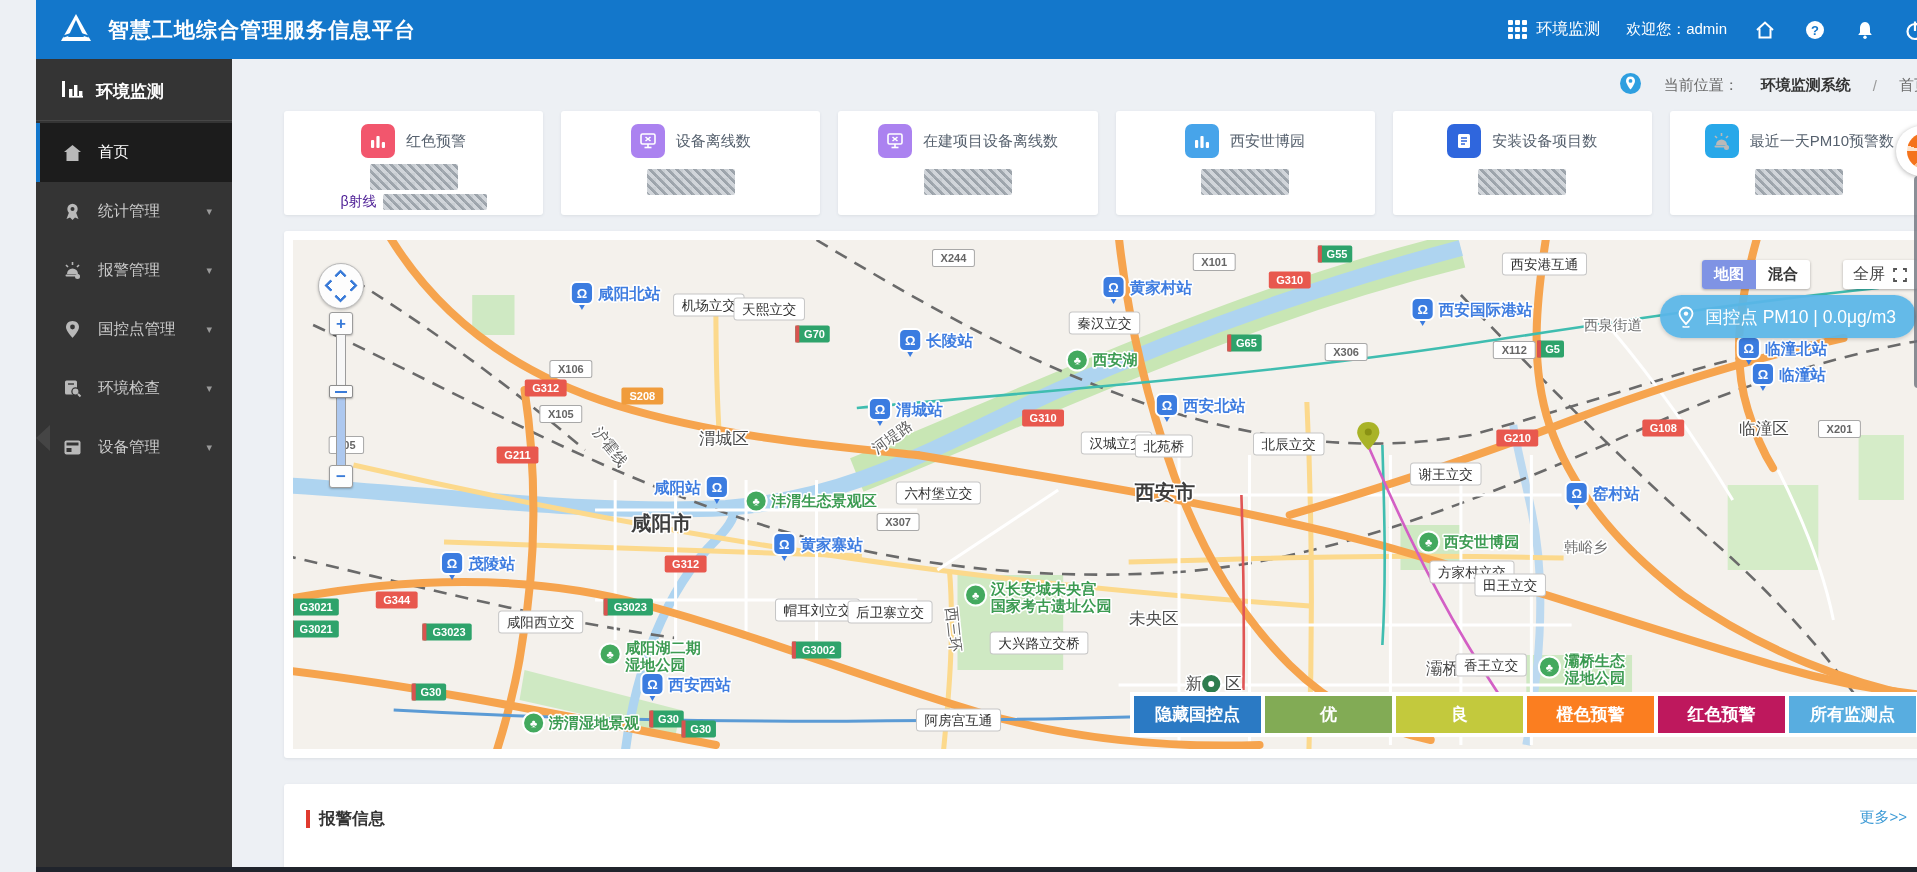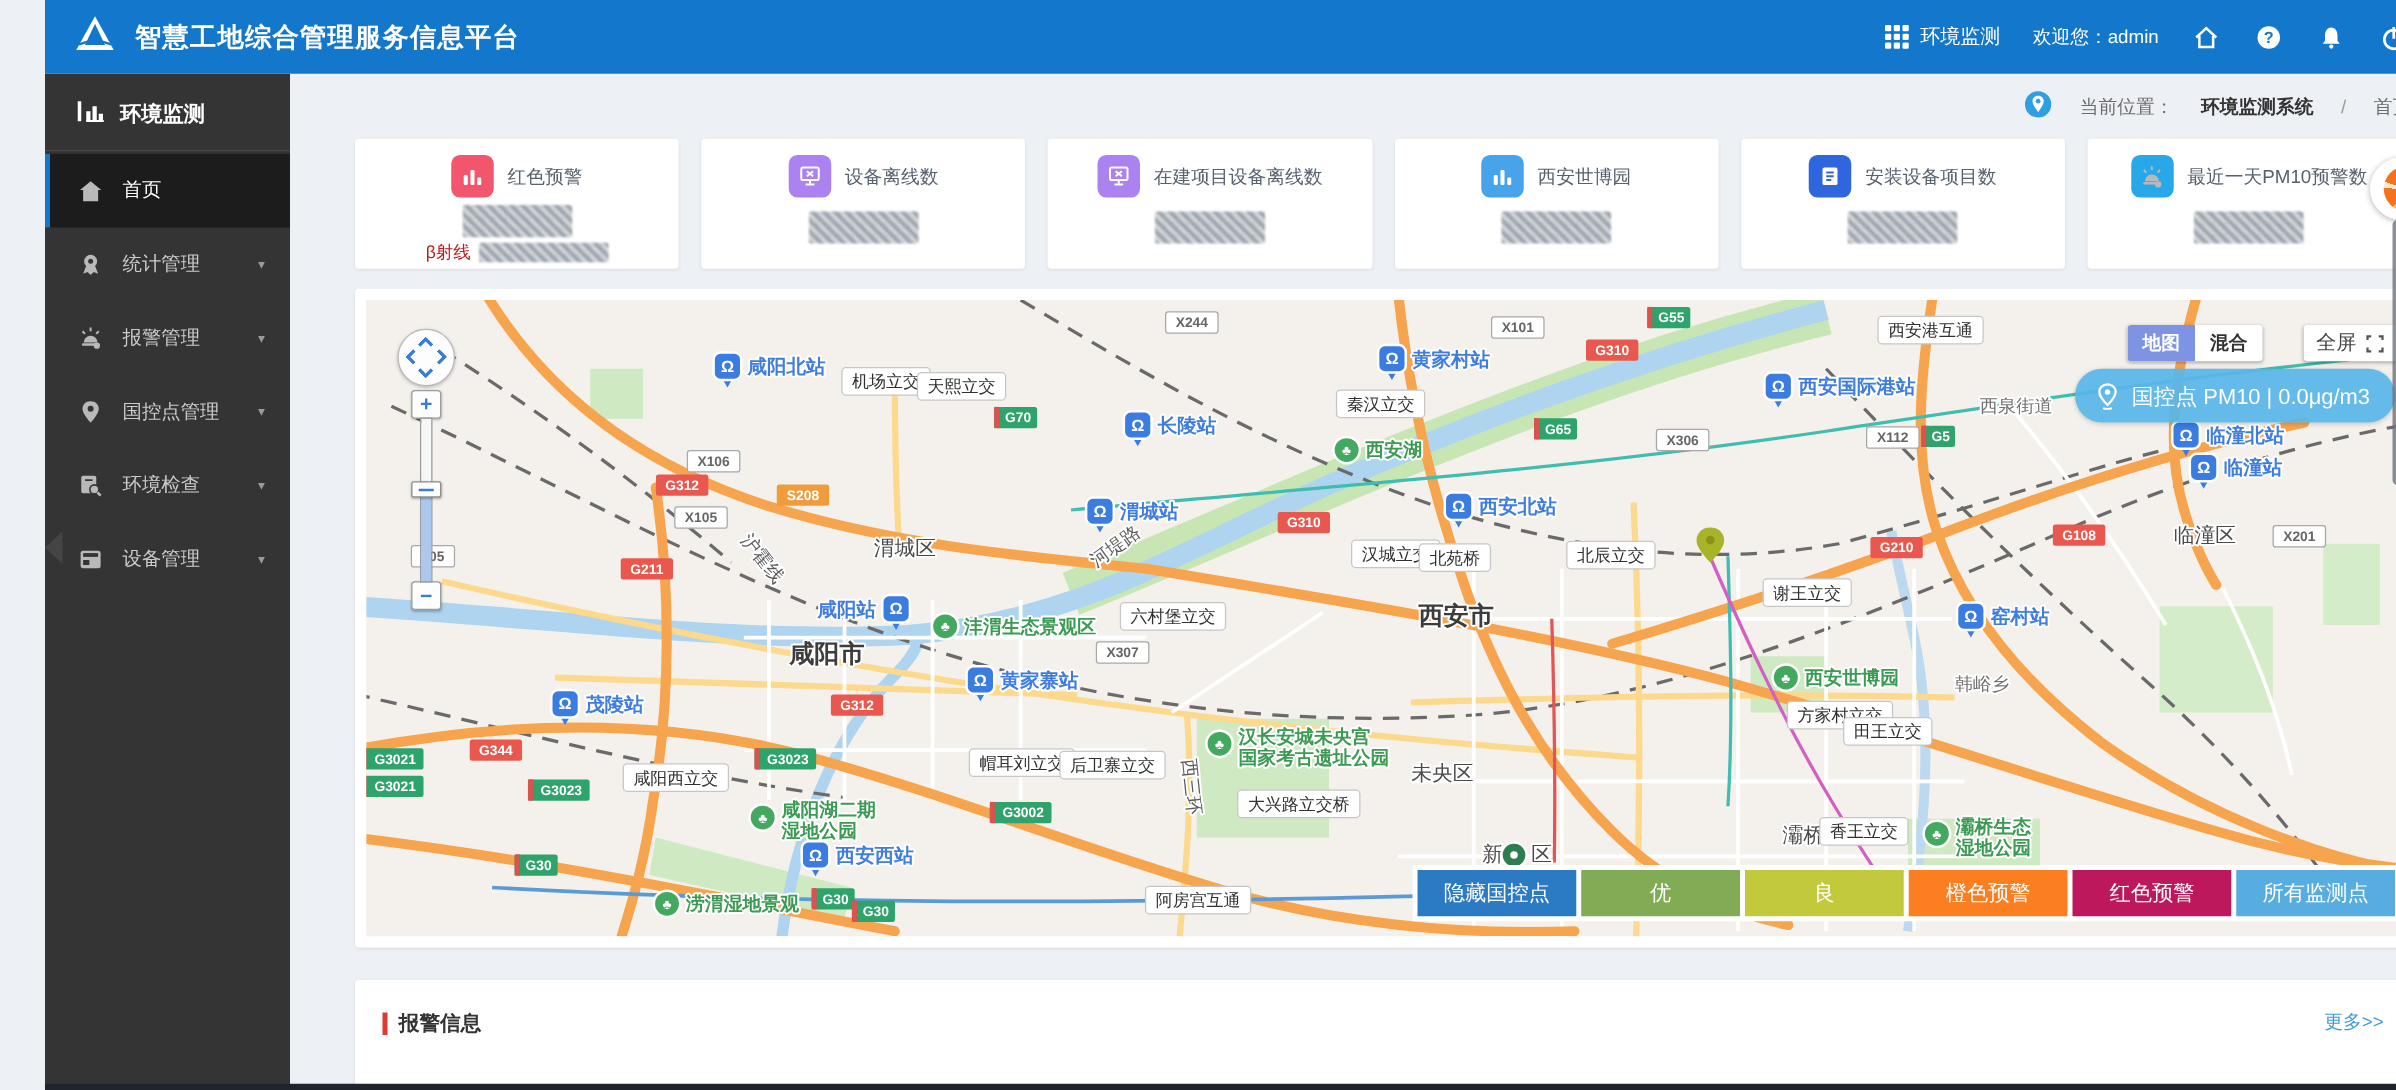--- a/index.html
+++ b/index.html
@@ -35,21 +35,21 @@
   .crumb-sep { color:#9a9a9a; }
 
   
   .cards { display:flex; gap:18px; margin-left:22px; }
   .card { flex:1; background:#fff; border-radius:3px; height:104px; box-shadow:0 1px 3px rgba(60,70,90,.10); padding-top:13px; text-align:center; }
   .card-head { display:flex; align-items:center; justify-content:center; gap:11px; }
   .card-ic { width:34px; height:34px; border-radius:7px; display:flex; align-items:center; justify-content:center; }
   .card-title { font-size:15px; color:#56616e; }
   .mosaic { background-image:linear-gradient(45deg,#98a0a8 25%,#cdd1d6 25%,#cdd1d6 50%,#8d959d 50%,#98a0a8 75%,#c4c9cf 75%); background-size:9px 9px; filter:blur(.7px); border-radius:2px; opacity:.9; }
   .card-value { width:88px; height:26px; margin:11px auto 0; }
-  .card-extra { margin-top:3px; font-size:14px; color:#b91c1c; display:flex; align-items:center; justify-content:center; gap:6px; }
+  .card-extra { margin-top:3px; font-size:14px; color:#4c1d95; display:flex; align-items:center; justify-content:center; gap:6px; }
   .mosaic-sm { display:inline-block; width:104px; height:16px; }
 
   
   .map-card { margin-top:16px; margin-left:22px; background:#fff; border-radius:3px; box-shadow:0 1px 3px rgba(60,70,90,.10); padding:9px; }
   .map { position:relative; width:100%; height:509px; background:#f4f1ec; overflow:hidden; }
   .map svg.base { position:absolute; inset:0; }
 
   
   .pan-ctl { position:absolute; left:25px; top:23px; width:46px; height:46px; background:#fdfdfd; border:1px solid #b9b9b9; border-radius:50%; box-shadow:0 1px 3px rgba(0,0,0,.25); }
   .pan-ctl i { position:absolute; width:9px; height:9px; border-top:3px solid #3a7bd8; border-left:3px solid #3a7bd8; border-radius:1px; }
@@ -64,21 +64,21 @@
   .zoom-thumb::after { content:""; width:12px; height:0; border-top:2px solid #3a7bd8; }
 
   .map-toggle { position:absolute; right:110px; top:20px; display:flex; background:#fff; border-radius:3px; box-shadow:0 1px 3px rgba(0,0,0,.3); overflow:hidden; font-size:15px; font-weight:bold; }
   .map-toggle span { padding:5px 12px; cursor:pointer; color:#333; }
   .map-toggle span.on { background:#7f93e4; color:#fff; }
   .fullscreen-btn { position:absolute; right:2px; top:20px; background:#fff; border-radius:3px; box-shadow:0 1px 3px rgba(0,0,0,.3); padding:4px 10px; display:flex; align-items:center; gap:7px; font-size:16px; color:#444; cursor:pointer; }
 
   .pm-pill { position:absolute; right:4px; top:55px; height:43px; border-radius:22px; background:rgba(90,182,232,.94); display:flex; align-items:center; gap:9px; padding:0 20px 0 16px; color:#fff; font-size:17.5px; box-shadow:0 1px 4px rgba(0,0,0,.2); }
 
   .map-legend { position:absolute; right:0; bottom:12px; background:#fff; padding:4px; display:flex; gap:4px; }
-  .legend-btn { width:127px; height:37px; display:flex; align-items:center; justify-content:center; color:#fff; font-size:17px; cursor:pointer; }
+  .legend-btn { width:127px; height:37px; display:flex; align-items:center; justify-content:center; color:#fff; font-size:17px; cursor:pointer;font-weight:bold; }
 
   
   .alarm-card { margin-top:26px; margin-left:22px; background:#fff; border-radius:3px; box-shadow:0 1px 3px rgba(60,70,90,.10); height:90px; padding:24px 22px 0; display:flex; justify-content:space-between; align-items:flex-start; }
   .alarm-title { display:flex; align-items:center; gap:9px; font-size:16.5px; font-weight:bold; color:#333; }
   .alarm-bar { width:4px; height:18px; background:#e03a2e; }
   .more-link { color:#3e9bd6; font-size:15px; cursor:pointer; }
 
   
   .speed-widget { position:absolute; right:0; top:126px; z-index:40; display:flex; flex-direction:column; align-items:flex-end; }
   .sw-logo { width:57px; height:50px; background:#fff; border-radius:25px 0 0 25px; box-shadow:0 1px 5px rgba(0,0,0,.3); display:flex; align-items:center; justify-content:center; cursor:pointer; }

